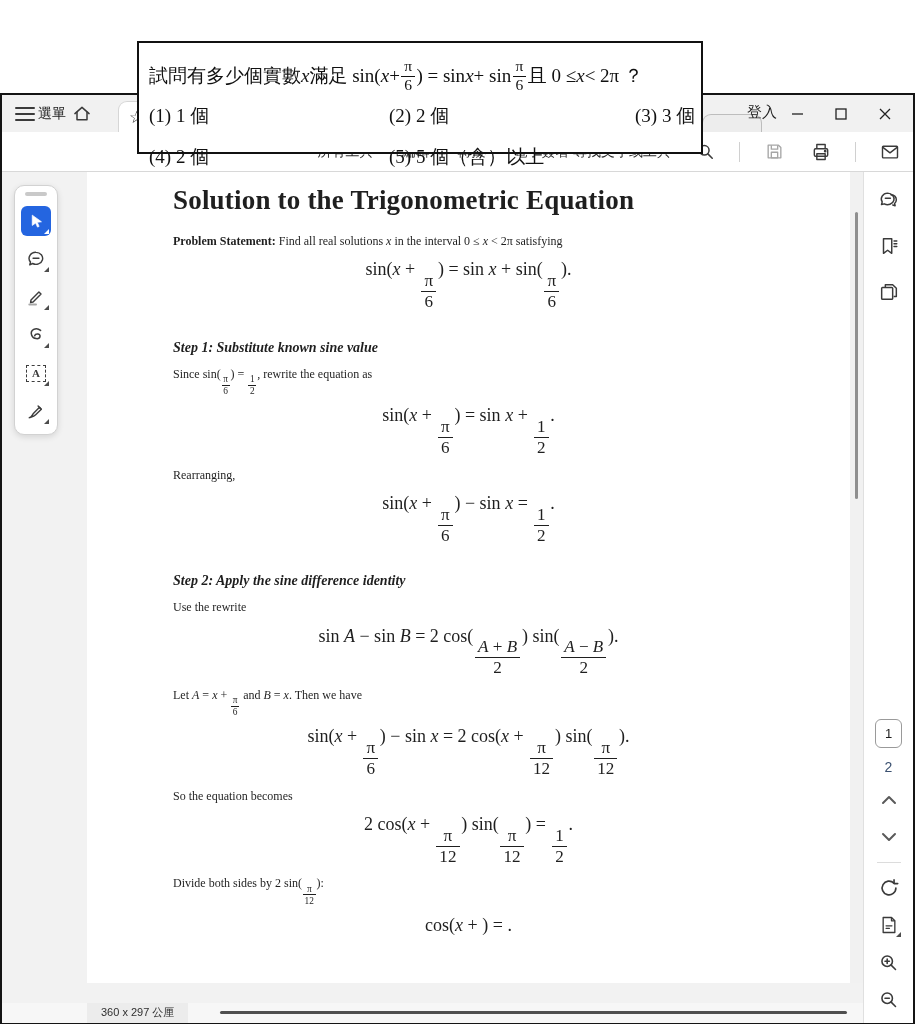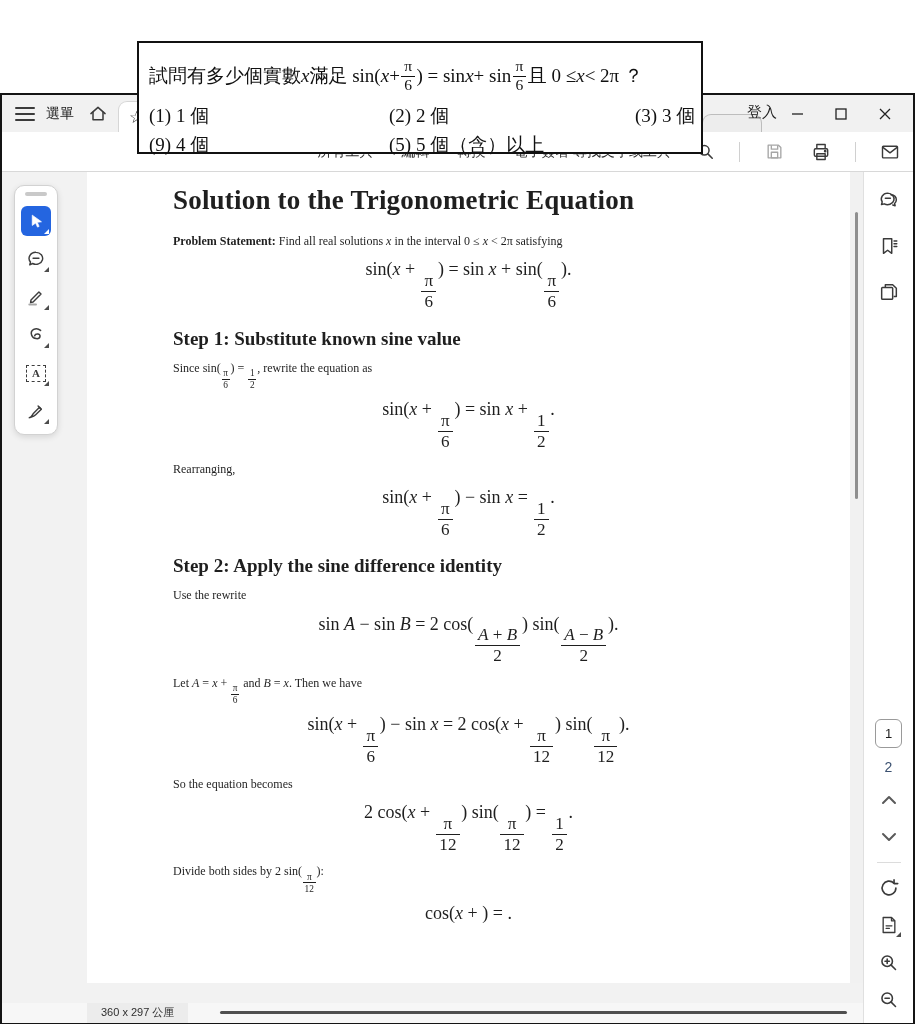--- a/index.html
+++ b/index.html
@@ -6,21 +6,21 @@
   html,body { width:915px; height:1024px; background:#fff; overflow:hidden;
               font-family:"Liberation Sans", sans-serif; }
 
   
   .window { position:absolute; left:0; top:93px; width:915px; height:931px;
             border:2px solid #141414; background:#fff; }
 
   
   .titlebar { position:relative; height:37px; background:#f1f1f1;
               display:flex; align-items:center; padding:0 8px; }
-  .tb-left { display:flex; align-items:center; gap:10px; }
+  .tb-left { display:flex; align-items:center; gap:2px; }
   .hamburger { width:30px; height:24px; display:flex; flex-direction:column;
                justify-content:center; gap:4px; padding:0 5px; cursor:pointer; }
   .hamburger i { display:block; height:2px; background:#3a3a3a; border-radius:1px; }
   .menu-label { font-size:14px; color:#222; margin-left:-4px; }
   .tb-icon { width:28px; height:26px; display:flex; align-items:center;
              justify-content:center; color:#3a3a3a; }
   .doc-tab { position:absolute; left:116px; top:6px; width:240px; height:31px;
              background:#fff; border:1px solid #d6d6d6; border-bottom:none;
              border-radius:9px 9px 0 0; display:flex; align-items:center; padding:0 10px; }
   .star { font-size:17px; color:#3a3a3a; }
@@ -93,37 +93,37 @@
              justify-content:center; color:#3a3a3a; cursor:pointer; position:relative; }
   .pagebox { width:27px; height:29px; border:1.5px solid #9a9a9a; border-radius:6px;
              display:flex; align-items:center; justify-content:center; font-size:13px;
              color:#1c1c1c; background:#fff; }
   .pagenum2 { font-size:14px; color:#3b5170; padding:2px 0; cursor:pointer; }
   .rb-sep { width:24px; height:1px; background:#dcdcdc; margin:2px 0; }
 
   
   .doc { padding:13px 86px 0 86px; font-family:"Liberation Serif", serif; color:#1f1f1f; }
   .doc h1 { font-size:27px; font-weight:bold; letter-spacing:.2px; margin:0 0 17px; }
-  .doc h2 { font-size:19px; font-weight:bold; margin:16px 0 10px; }
+  .doc h2 { font-size:14px; font-weight:bold; margin:28px 0 10px;font-style:italic; }
   .doc p { font-size:12px; margin:9px 0; line-height:1.45; }
   .doc .eq { text-align:center; font-size:18px; margin:7px 0; line-height:1.2; }
   .frac { display:inline-flex; flex-direction:column; text-align:center;
           vertical-align:-0.62em; line-height:1.08; font-size:.95em; margin:0 .1em; }
   .frac .fn { display:block; padding:0 .18em .05em; border-bottom:1px solid currentColor; }
   .frac .fd { display:block; padding:.05em .18em 0; }
   .doc p .frac { font-size:.78em; vertical-align:-0.5em; }
   .doc i { font-family:"Liberation Serif", serif; }
 
   
   .q-card { position:absolute; left:137px; top:0; width:566px; height:113px;
             background:#fff; border:2px solid #111; z-index:50;
             font-family:"Liberation Serif", serif; color:#111; padding:8px 10px 6px;margin-top:41px; }
   .q-line { font-size:19px; line-height:1.25; height:50px; display:flex; align-items:center; }
   .q-line .frac { font-size:.82em; vertical-align:-0.5em; }
-  .q-opts { display:grid; grid-template-columns:240px 246px 1fr; row-gap:3px;
+  .q-opts { display:grid; grid-template-columns:240px 246px 1fr; row-gap:15px;
             font-size:19px; margin-top:2px; }
   .q-opt { white-space:nowrap; }
 
   svg.ic { display:block; }
 </style>
 </head>
 <body>
 
 <div class="window">
 
@@ -406,16 +406,16 @@
         <span class="fn">π</span>
         <span class="fd">6</span>
       </span>) = sin <i>x</i> + sin <span class="frac">
         <span class="fn">π</span>
         <span class="fd">6</span>
       </span> 且 0 ≤ <i>x</i> &lt; 2π ？</div>
   <div class="q-opts">
     <span class="q-opt">(1) 1 個</span>
     <span class="q-opt">(2) 2 個</span>
     <span class="q-opt">(3) 3 個</span>
-    <span class="q-opt">(9) 4 個</span>
+    <span class="q-opt">(4) 2 個</span>
     <span class="q-opt">(5) 5 個（含）以上</span>
   </div>
 </div>
 
 </body></html>

